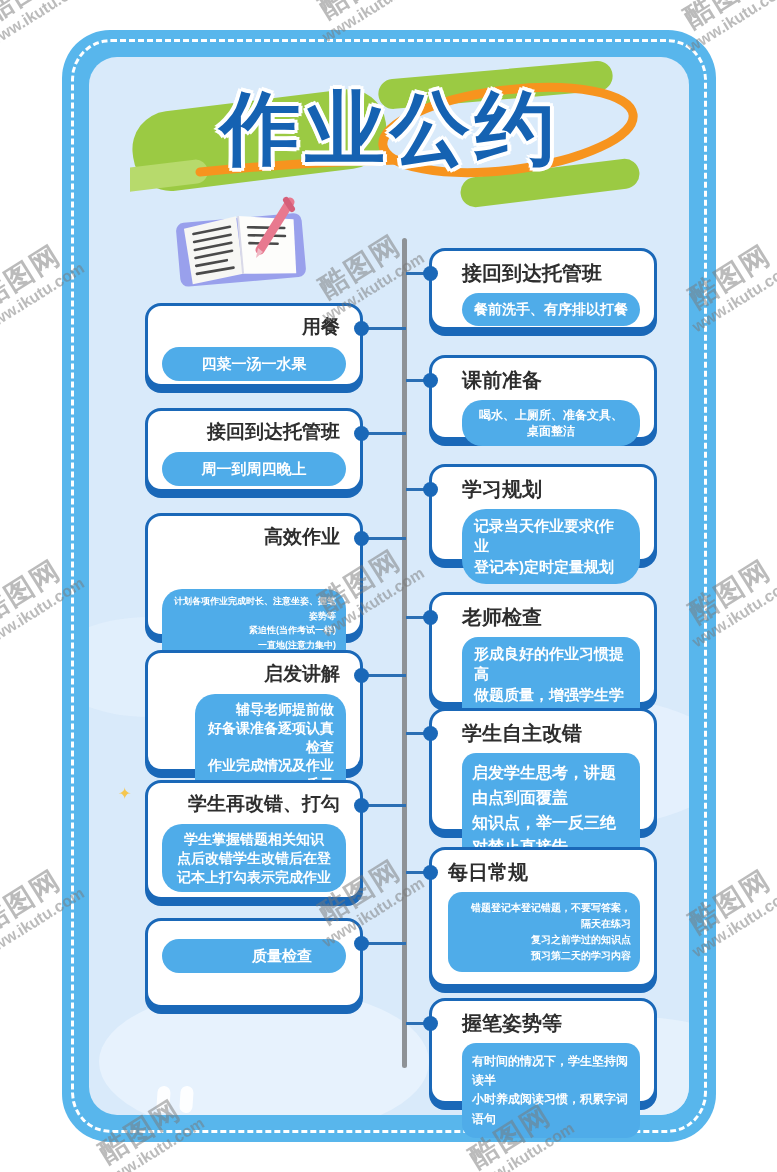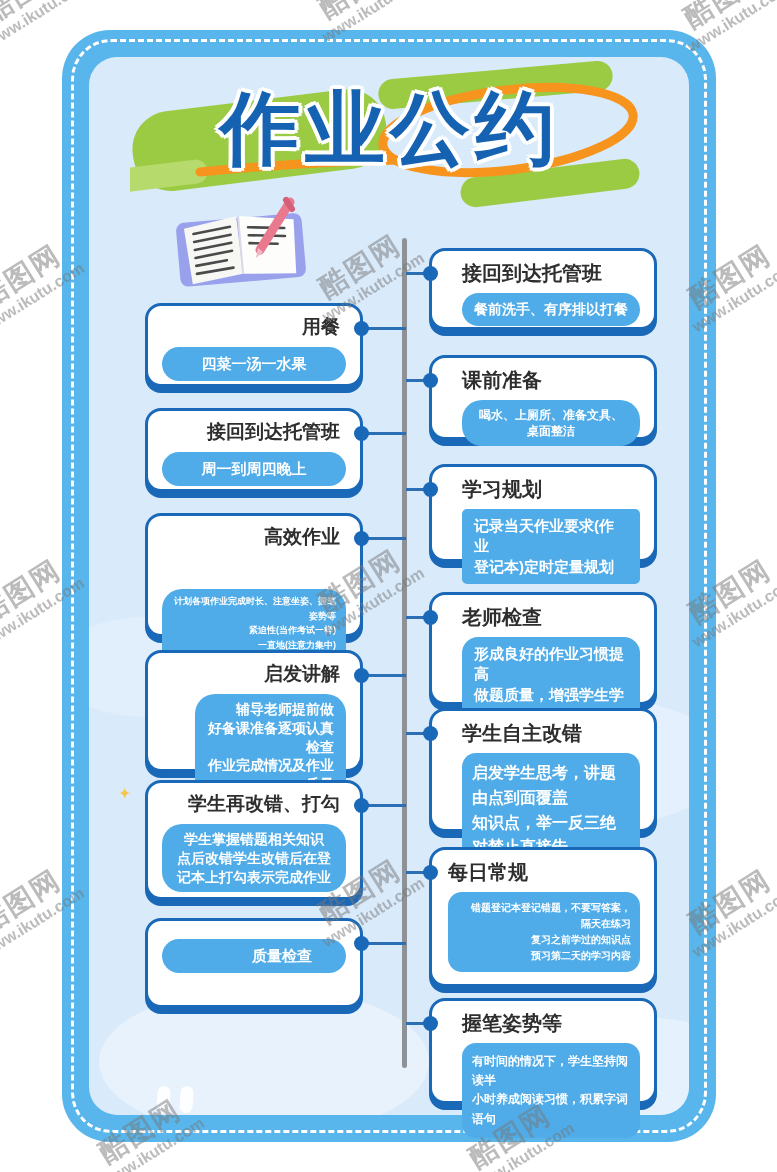--- a/index.html
+++ b/index.html
@@ -59,21 +59,21 @@
   .rb5{top:708px;height:124px;}
   .rb6{top:847px;height:140px;padding-left:16px;}
   .rb7{top:998px;height:106px;}
 
   .lb3 .pill{font-size:9px;line-height:1.65;text-align:right;padding:5px 10px;margin-top:40px;}
   .lb4 .pill{font-size:14px;text-align:right;padding:6px 12px;margin-left:33px;}
   .lb5 .pill{font-size:14px;padding:6px 12px;}
   .lb6 .pill{text-align:right;padding-right:34px;}
   .rb1 .pill{font-size:14px;}
   .rb2 .pill{font-size:12px;padding:7px 16px;}
-  .rb3 .pill{font-size:15px;text-align:left;border-radius:5px;}
+  .rb3 .pill{font-size:15px;text-align:left;border-radius:24px;}
   .rb4 .pill{font-size:15px;text-align:left;border-radius:16px;}
   .rb5 .pill{font-size:16px;text-align:left;border-radius:14px;padding:8px 10px;line-height:1.55;}
   .rb6 .pill{font-size:10px;text-align:right;border-radius:14px;padding:8px 9px;line-height:1.6;}
   .rb7 .pill{font-size:12px;text-align:left;border-radius:14px;padding:9px 10px;line-height:1.6;}
 
   
   .quote{position:absolute;width:13px;height:27px;background:rgba(255,255,255,.9);border-radius:7px;}
   .q1{left:157px;top:1086px;transform:rotate(4deg);}
   .q2{left:180px;top:1086px;transform:rotate(4deg);}
 

